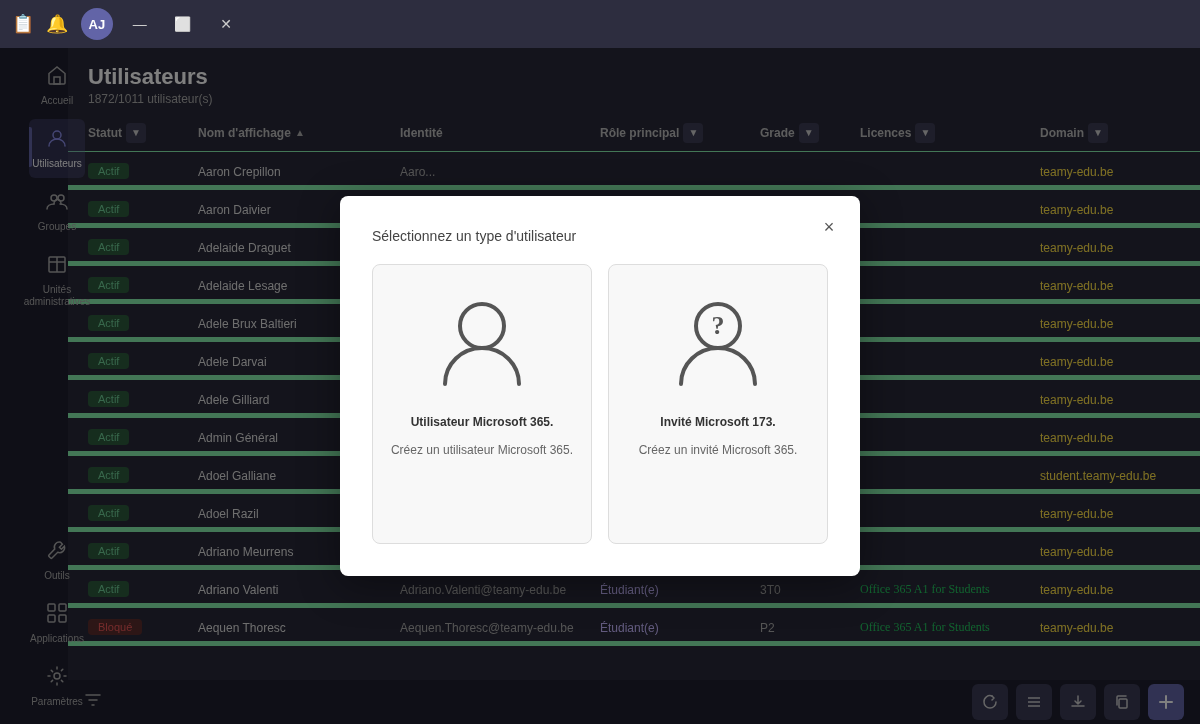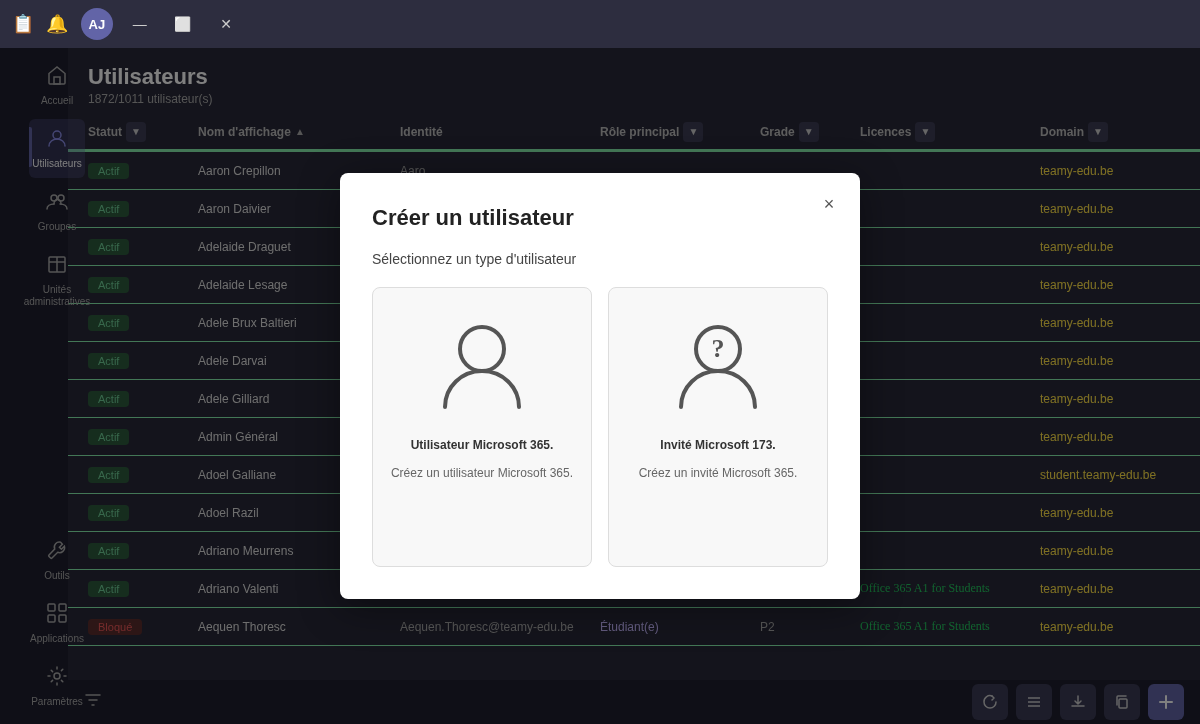--- a/index.html
+++ b/index.html
@@ -89,21 +89,21 @@
     }
     .page-title { font-size: 22px; font-weight: 600; color: #fff; }
     .page-subtitle { font-size: 12px; color: #aaa; margin-top: 2px; }
 
     
     .table-header {
       display: flex;
       align-items: center;
       background: #292938;
       padding: 6px 20px;
-      border-bottom: 3px solid #86efac;
+      border-bottom: 1px solid #86efac;
       min-height: 38px;
     }
     .col-header {
       display: flex; align-items: center; gap: 4px;
       font-size: 12px; color: #bbb; font-weight: 600;
       cursor: pointer;
     }
     .col-header .filter-btn {
       background: #3d3d55; border: none; border-radius: 4px;
       width: 20px; height: 20px; display: flex; align-items: center; justify-content: center;
@@ -114,23 +114,23 @@
     .col-identite { width: 200px; }
     .col-role { width: 160px; }
     .col-grade { width: 100px; }
     .col-licences { width: 180px; }
     .col-domain { width: 140px; }
 
     
     .table-body { flex: 1; overflow-y: auto; }
     .table-row {
       display: flex;
-      align-items: center;
+      align-items: flex-end;
       padding: 6px 20px;
-      border-bottom: 1px solid #86efac;
+      border-bottom: 5px solid #86efac;
       min-height: 38px;
       cursor: pointer;
     }
     .cell { font-size: 12px; color: #ddd; overflow: hidden; text-overflow: ellipsis; white-space: nowrap; }
     .cell.col-statut { width: 110px; }
     .cell.col-nom { flex: 1; }
     .cell.col-identite { width: 200px; color: #aaa; }
     .cell.col-role { width: 160px; color: #c4b5fd; }
     .cell.col-grade { width: 100px; color: #aaa; }
     .cell.col-licences { width: 180px; color: #22c55e; font-family: Liberation Serif, serif; }
@@ -567,21 +567,20 @@
           <line x1="2" y1="8" x2="14" y2="8" stroke="white" stroke-width="2" stroke-linecap="round"></line>
         </svg>
       </button>
     </div>
   </div>
 </div>
 
 <div class="overlay">
   <div class="modal">
     <button class="modal-close">×</button>
-    <div class="modal-title">Créer un utilisateur</div>
     <div class="modal-subtitle">Sélectionnez un type d'utilisateur</div>
     <div class="cards-container">
 
       <div class="user-type-card">
         <div class="card-icon-area">
           <svg width="90" height="100" viewBox="0 0 90 100" fill="none">
             <circle cx="45" cy="32" r="22" stroke="#555" stroke-width="4"></circle>
             <path d="M8 90c0-20 16.6-36 37-36s37 16 37 36" stroke="#555" stroke-width="4" stroke-linecap="round"></path>
           </svg>
         </div>

